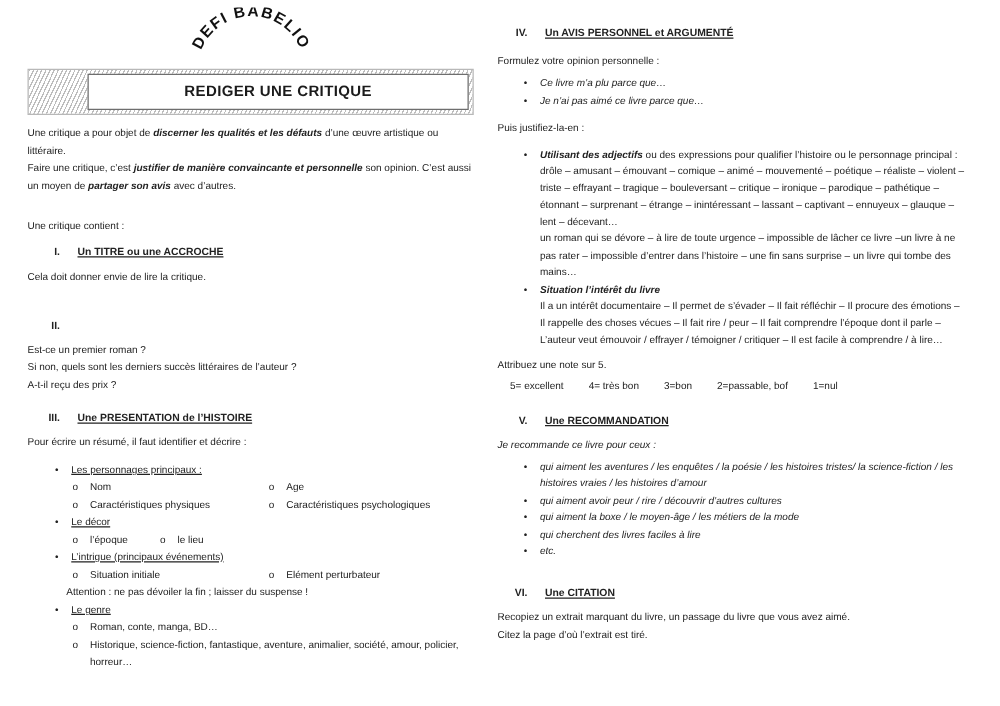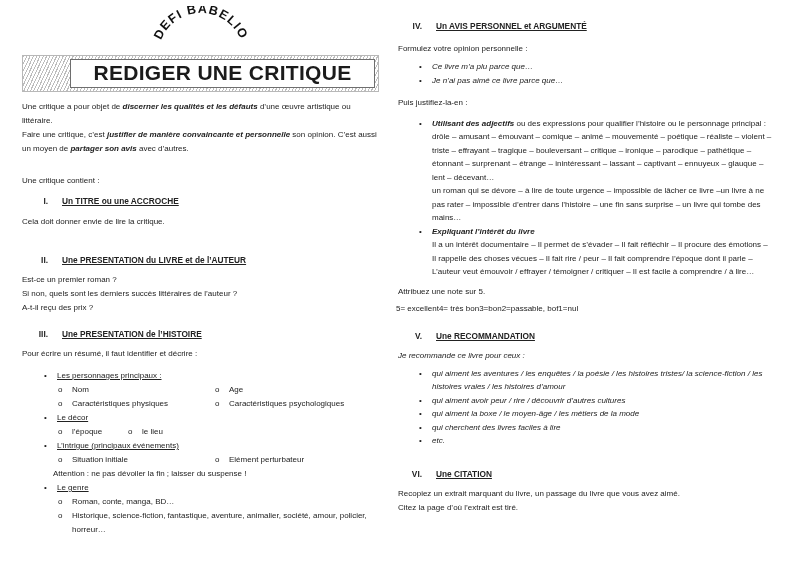--- a/index.html
+++ b/index.html
@@ -12,21 +12,21 @@
   .col-right { position:absolute; left:396px; top:12px; width:377px; font-size:8px; line-height:13.5px; }
 
   .logo { display:block; margin:0 auto -3px auto; }
 
   .title-box {
     background: repeating-linear-gradient(115deg,#bdbdbd 0px,#bdbdbd 1px,#ffffff 1px,#ffffff 3px);
     border:1px solid #b8b8b8; padding:3px;
   }
   .title-inner {
     background:#ffffff; border:1.5px solid #6e6e6e;
-    text-align:center; font-weight:bold; font-size:21px; letter-spacing:0.3px;
+    text-align:center; font-weight:bold; font-size:12px; letter-spacing:0.3px;
     padding:6px 0 7px 0; color:#1b1b1b;margin-left:44px;
   }
 
   .b { font-weight:bold;font-style:italic; }
   .i { font-style:italic; }
   .u { text-decoration:underline; }
 
   .para { margin:0; }
 
   .sec { display:flex; align-items:baseline; font-size:8.3px; }
@@ -42,21 +42,21 @@
   .li2 > .mk { flex:none; width:14px; margin-left:36px; }
   .li2 > .tx { flex:1; }
 
   .duo-row { display:flex; }
   .duo-row > .cell1 { flex:none; width:193px; }
   .duo-row.narrow > .cell1 { flex:none; width:106px; }
   .duo-row .li2.second > .mk { margin-left:0; }
 
   .attn-note { margin-left:31px; }
   .rpara { margin-left:2px; }
-  .scale { display:flex; }
+  .scale { display:flex; gap:20px; margin-left:12px; }
 </style>
 </head>
 <body>
 
 <div class="col-left">
 
   <svg class="logo" width="120" height="52" viewBox="0 0 120 52">
     <defs>
       <path id="arc-path" d="M 17,50 A 43,43 0 0 1 103,50" fill="none"></path>
     </defs>
@@ -79,21 +79,20 @@
   <p class="para" style="margin-top:18px">Une critique contient :</p>
 
   <div class="sec" style="margin-top:6px">
     <span class="sec-num">I.</span>
     <span class="sec-title">Un TITRE ou une ACCROCHE</span>
   </div>
   <p class="para" style="margin-top:7px">Cela doit donner envie de lire la critique.</p>
 
   <div class="sec" style="margin-top:24px">
     <span class="sec-num">II.</span>
-    <span class="sec-title">Une PRESENTATION du LIVRE et de l’AUTEUR</span>
   </div>
   <div style="margin-top:6px">
     <div class="para">Est-ce un premier roman ?</div>
     <div class="para">Si non, quels sont les derniers succès littéraires de l’auteur ?</div>
     <div class="para">A-t-il reçu des prix ?</div>
   </div>
 
   <div class="sec" style="margin-top:12px">
     <span class="sec-num">III.</span>
     <span class="sec-title">Une PRESENTATION de l’HISTOIRE</span>
@@ -197,21 +196,21 @@
     <div class="tx">
       <span class="b">Utilisant des adjectifs</span><span> ou des expressions pour qualifier l’histoire ou le personnage principal :</span>
       <div>drôle  – amusant  – émouvant  – comique  – animé  – mouvementé  – poétique  – réaliste  – violent  – triste  – effrayant  – tragique – bouleversant  – critique  – ironique  – parodique  – pathétique  – étonnant  – surprenant  – étrange  – inintéressant  – lassant  –  captivant – ennuyeux  – glauque – lent  – décevant…</div>
       <div>un roman qui se dévore – à lire de toute urgence – impossible de lâcher ce livre  –un livre à ne pas rater – impossible d’entrer dans l’histoire  – une fin sans surprise  – un livre qui tombe des mains…</div>
     </div>
   </div>
 
   <div class="li1">
     <span class="mk">•</span>
     <div class="tx">
-      <div class="b">Expliquant l’intérêt du livre</div>
+      <div class="b">Situation l’intérêt du livre</div>
       <div>Il a un intérêt documentaire – Il permet de s’évader – Il fait réfléchir – Il procure des émotions – Il rappelle des choses vécues – Il fait rire / peur – Il fait comprendre l’époque dont il parle – L’auteur veut émouvoir / effrayer / témoigner / critiquer – Il est facile à comprendre / à lire…</div>
     </div>
   </div>
 
   <p class="para rpara" style="margin-top:6px">Attribuez une note sur 5.</p>
 
   <div class="scale" style="margin-top:4px">
     <span>5= excellent</span>
     <span>4= très bon</span>
     <span>3=bon</span>

